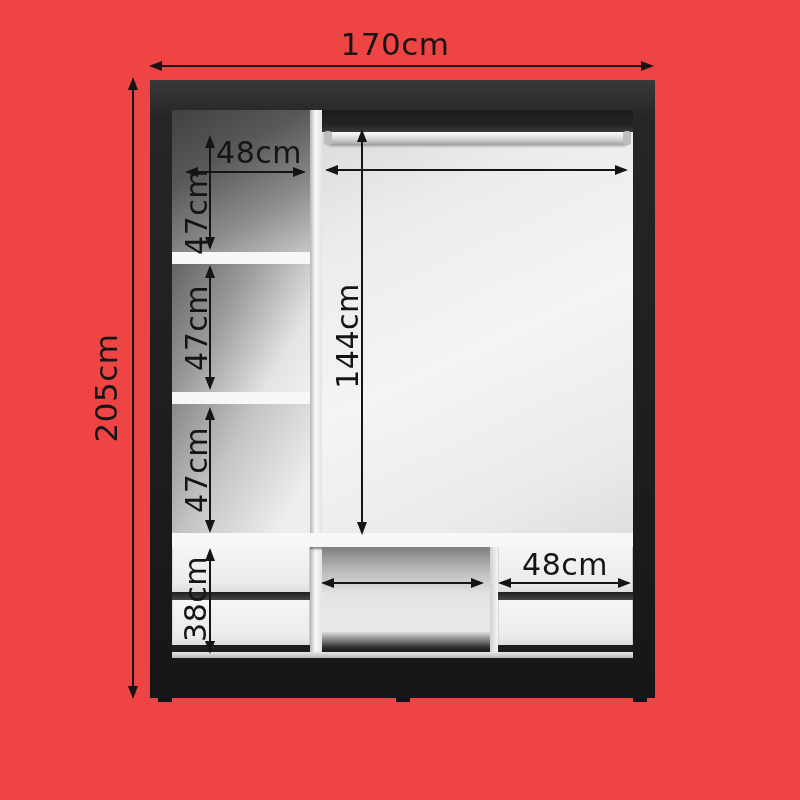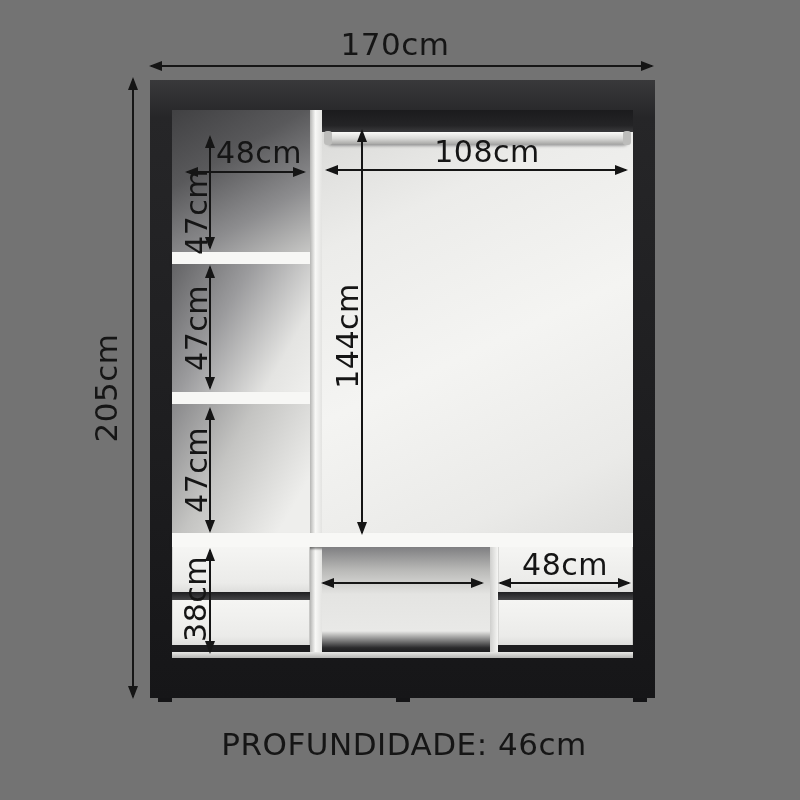--- a/index.html
+++ b/index.html
@@ -1,18 +1,18 @@
 <!DOCTYPE html>
 <html><head>
 <meta charset="utf-8">
 <style>
   * { margin:0; padding:0; box-sizing:border-box; }
   html,body { width:800px; height:800px; background:#ffffff; overflow:hidden;
     font-family:"DejaVu Sans","Liberation Sans",sans-serif; }
-  .scene { position:relative; width:800px; height:800px; background:#737373; }
+  .scene { position:relative; width:800px; height:800px; background:#ef4444; }
 
   
   .dim-label { position:absolute; font-size:30px; color:#151515; white-space:nowrap;
     transform:translate(-50%,-50%); letter-spacing:0.5px; }
   .dim-label.vert { transform:translate(-50%,-50%) rotate(-90deg); }
   .dim-label.big { font-size:31px; }
 
   .h-arrow, .v-arrow { position:absolute; background:#151515; }
   .h-arrow { height:2px; }
   .h-arrow::before, .h-arrow::after { content:""; position:absolute; width:0; height:0;
@@ -147,25 +147,23 @@
 
   <div class="dim-label vert" style="left:196px; top:328px;">47cm</div>
   <div class="v-arrow" style="left:209px; top:267px; height:121px;"></div>
 
   <div class="dim-label vert" style="left:196px; top:470px;">47cm</div>
   <div class="v-arrow" style="left:209px; top:409px; height:122px;"></div>
 
   <div class="dim-label vert" style="left:195px; top:599px;">38cm</div>
   <div class="v-arrow" style="left:209px; top:550px; height:102px;"></div>
 
-  <div class="dim-label" style="left:487px; top:151px;">108cm</div>
   <div class="h-arrow" style="left:327px; top:169px; width:299px;"></div>
 
   <div class="dim-label vert" style="left:347px; top:336px;">144cm</div>
   <div class="v-arrow" style="left:361px; top:131px; height:402px;"></div>
 
   <div class="h-arrow" style="left:323px; top:582px; width:159px;"></div>
 
   <div class="dim-label" style="left:565px; top:564px;">48cm</div>
   <div class="h-arrow" style="left:500px; top:582px; width:129px;"></div>
 
-  <div class="dim-label big" style="left:404px; top:744px;">PROFUNDIDADE: 46cm</div>
 </div>
 
 </body></html>

